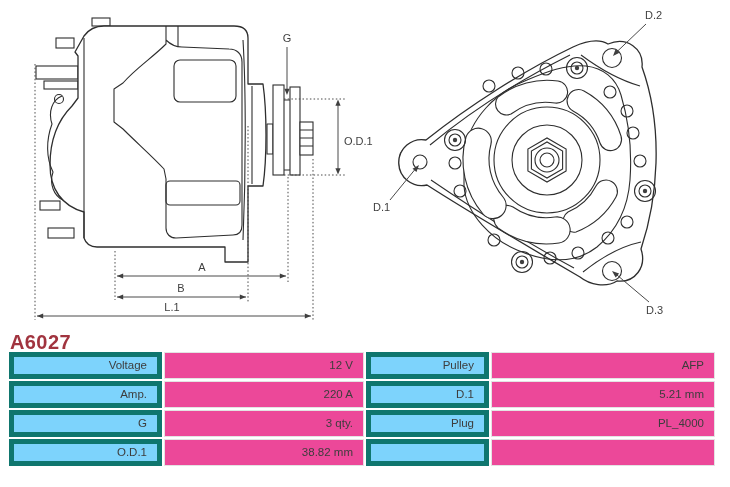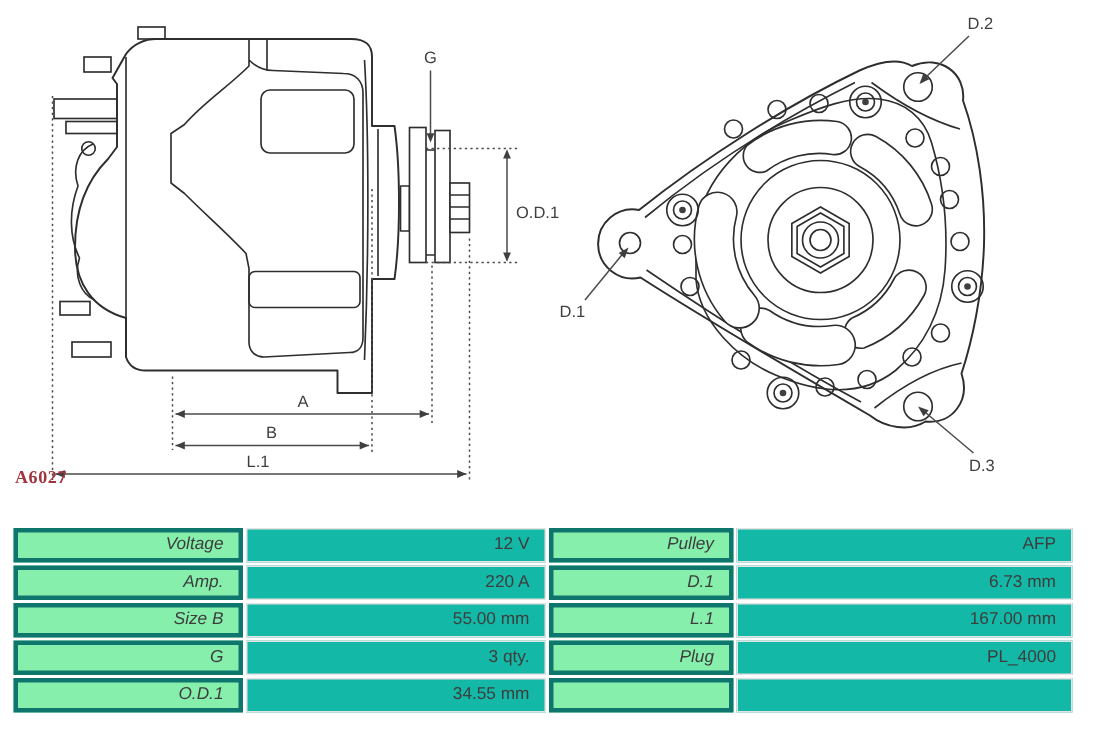--- a/index.html
+++ b/index.html
@@ -9,33 +9,33 @@
   }
   #drawing{position:absolute;left:0;top:0;}
   .outline{fill:#ffffff;stroke:#2e2e2e;stroke-width:1.3;stroke-linejoin:round;}
   .detail{fill:none;stroke:#2e2e2e;stroke-width:1.1;stroke-linejoin:round;}
   .whitefill{fill:#ffffff;stroke:#2e2e2e;stroke-width:1.1;}
   .dim{stroke:#4a4a4a;stroke-width:1;fill:none;}
   .dot{stroke:#4a4a4a;stroke-width:1;fill:none;stroke-dasharray:1.5 2.2;}
   .ah{fill:#3f3f3f;stroke:none;}
   .dimtext{font-size:11px;fill:#3f3f3f;}
   .part-title{
-    position:absolute;left:10px;top:311px;font-size:12px;font-weight:700;
-    letter-spacing:.4px;color:#a1343f;font-family:Liberation Serif, serif;
+    position:absolute;left:10px;top:331px;font-size:20px;font-weight:700;
+    letter-spacing:.4px;color:#a1343f;
   }
   table.spec{
     position:absolute;left:7px;top:350px;width:710px;
     border-collapse:separate;border-spacing:2px;table-layout:fixed;
   }
   table.spec td{
     height:17px;line-height:17px;font-size:11.5px;color:#3d3d3d;
     padding:0 10px;text-align:right;white-space:nowrap;overflow:hidden;
   }
-  td.lbl{background:#86efac;border:3px solid #0f766e;font-style:italic;}
-  td.val{background:#14b8a6;border:1px solid #e3e3e3;}
+  td.lbl{background:#7dd3fc;border:5px solid #0f766e;}
+  td.val{background:#ec4899;border:1px solid #e3e3e3;}
 </style>
 </head>
 <body>
 
 <svg id="drawing" width="730" height="330" viewBox="0 0 730 330">
   <defs>
     <pattern id="knurl" width="3" height="4" patternUnits="userSpaceOnUse">
       <rect width="3" height="4" fill="#ffffff"></rect>
       <rect width="1.3" height="4" fill="#4d4d4d"></rect>
     </pattern>
@@ -221,34 +221,28 @@
       <tr>
     <td class="lbl">Voltage</td>
     <td class="val">12 V</td>
     <td class="lbl">Pulley</td>
     <td class="val">AFP</td>
   </tr>
   <tr>
     <td class="lbl">Amp.</td>
     <td class="val">220 A</td>
     <td class="lbl">D.1</td>
-    <td class="val">6.73 mm</td>
-  </tr>
-  <tr>
-    <td class="lbl">Size B</td>
-    <td class="val">55.00 mm</td>
-    <td class="lbl">L.1</td>
-    <td class="val">167.00 mm</td>
+    <td class="val">5.21 mm</td>
   </tr>
   <tr>
     <td class="lbl">G</td>
     <td class="val">3 qty.</td>
     <td class="lbl">Plug</td>
     <td class="val">PL_4000</td>
   </tr>
   <tr>
     <td class="lbl">O.D.1</td>
-    <td class="val">34.55 mm</td>
+    <td class="val">38.82 mm</td>
     <td class="lbl"></td>
     <td class="val"></td>
   </tr>
 </tbody>
   </table>
 
 </body></html>

